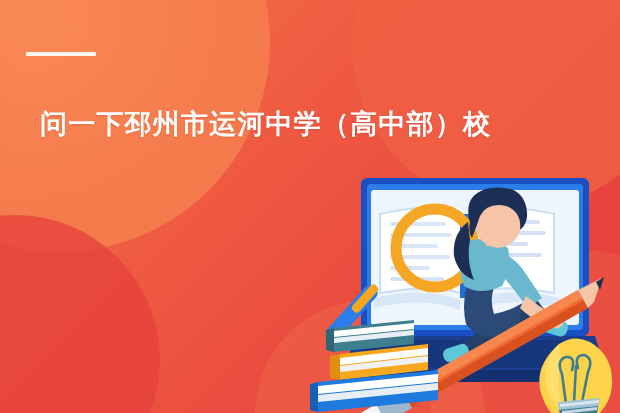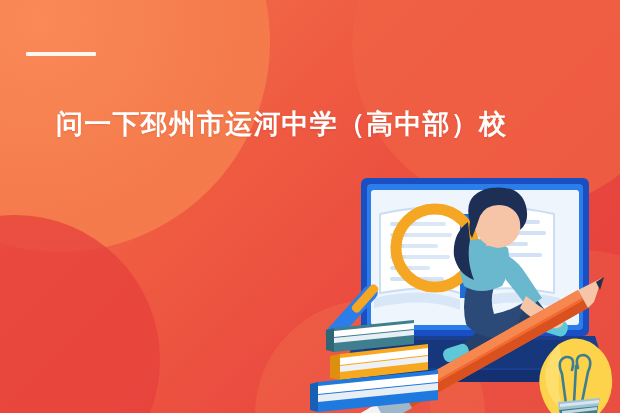--- a/index.html
+++ b/index.html
@@ -73,21 +73,21 @@
     top: 52px;
     width: 70px;
     height: 4px;
     background: #fdf6ee;
     border-radius: 1px;
   }
 
   
   .headline {
     position: absolute;
-    left: 56px;
+    left: 40px;
     top: 104px;
     width: 540px;
     color: #ffffff;
     font-size: 27px;
     line-height: 40px;
     font-weight: bold;
     letter-spacing: 1.2px;
     white-space: nowrap;
     text-shadow: 0 1px 2px rgba(160, 40, 30, .18);
   }

